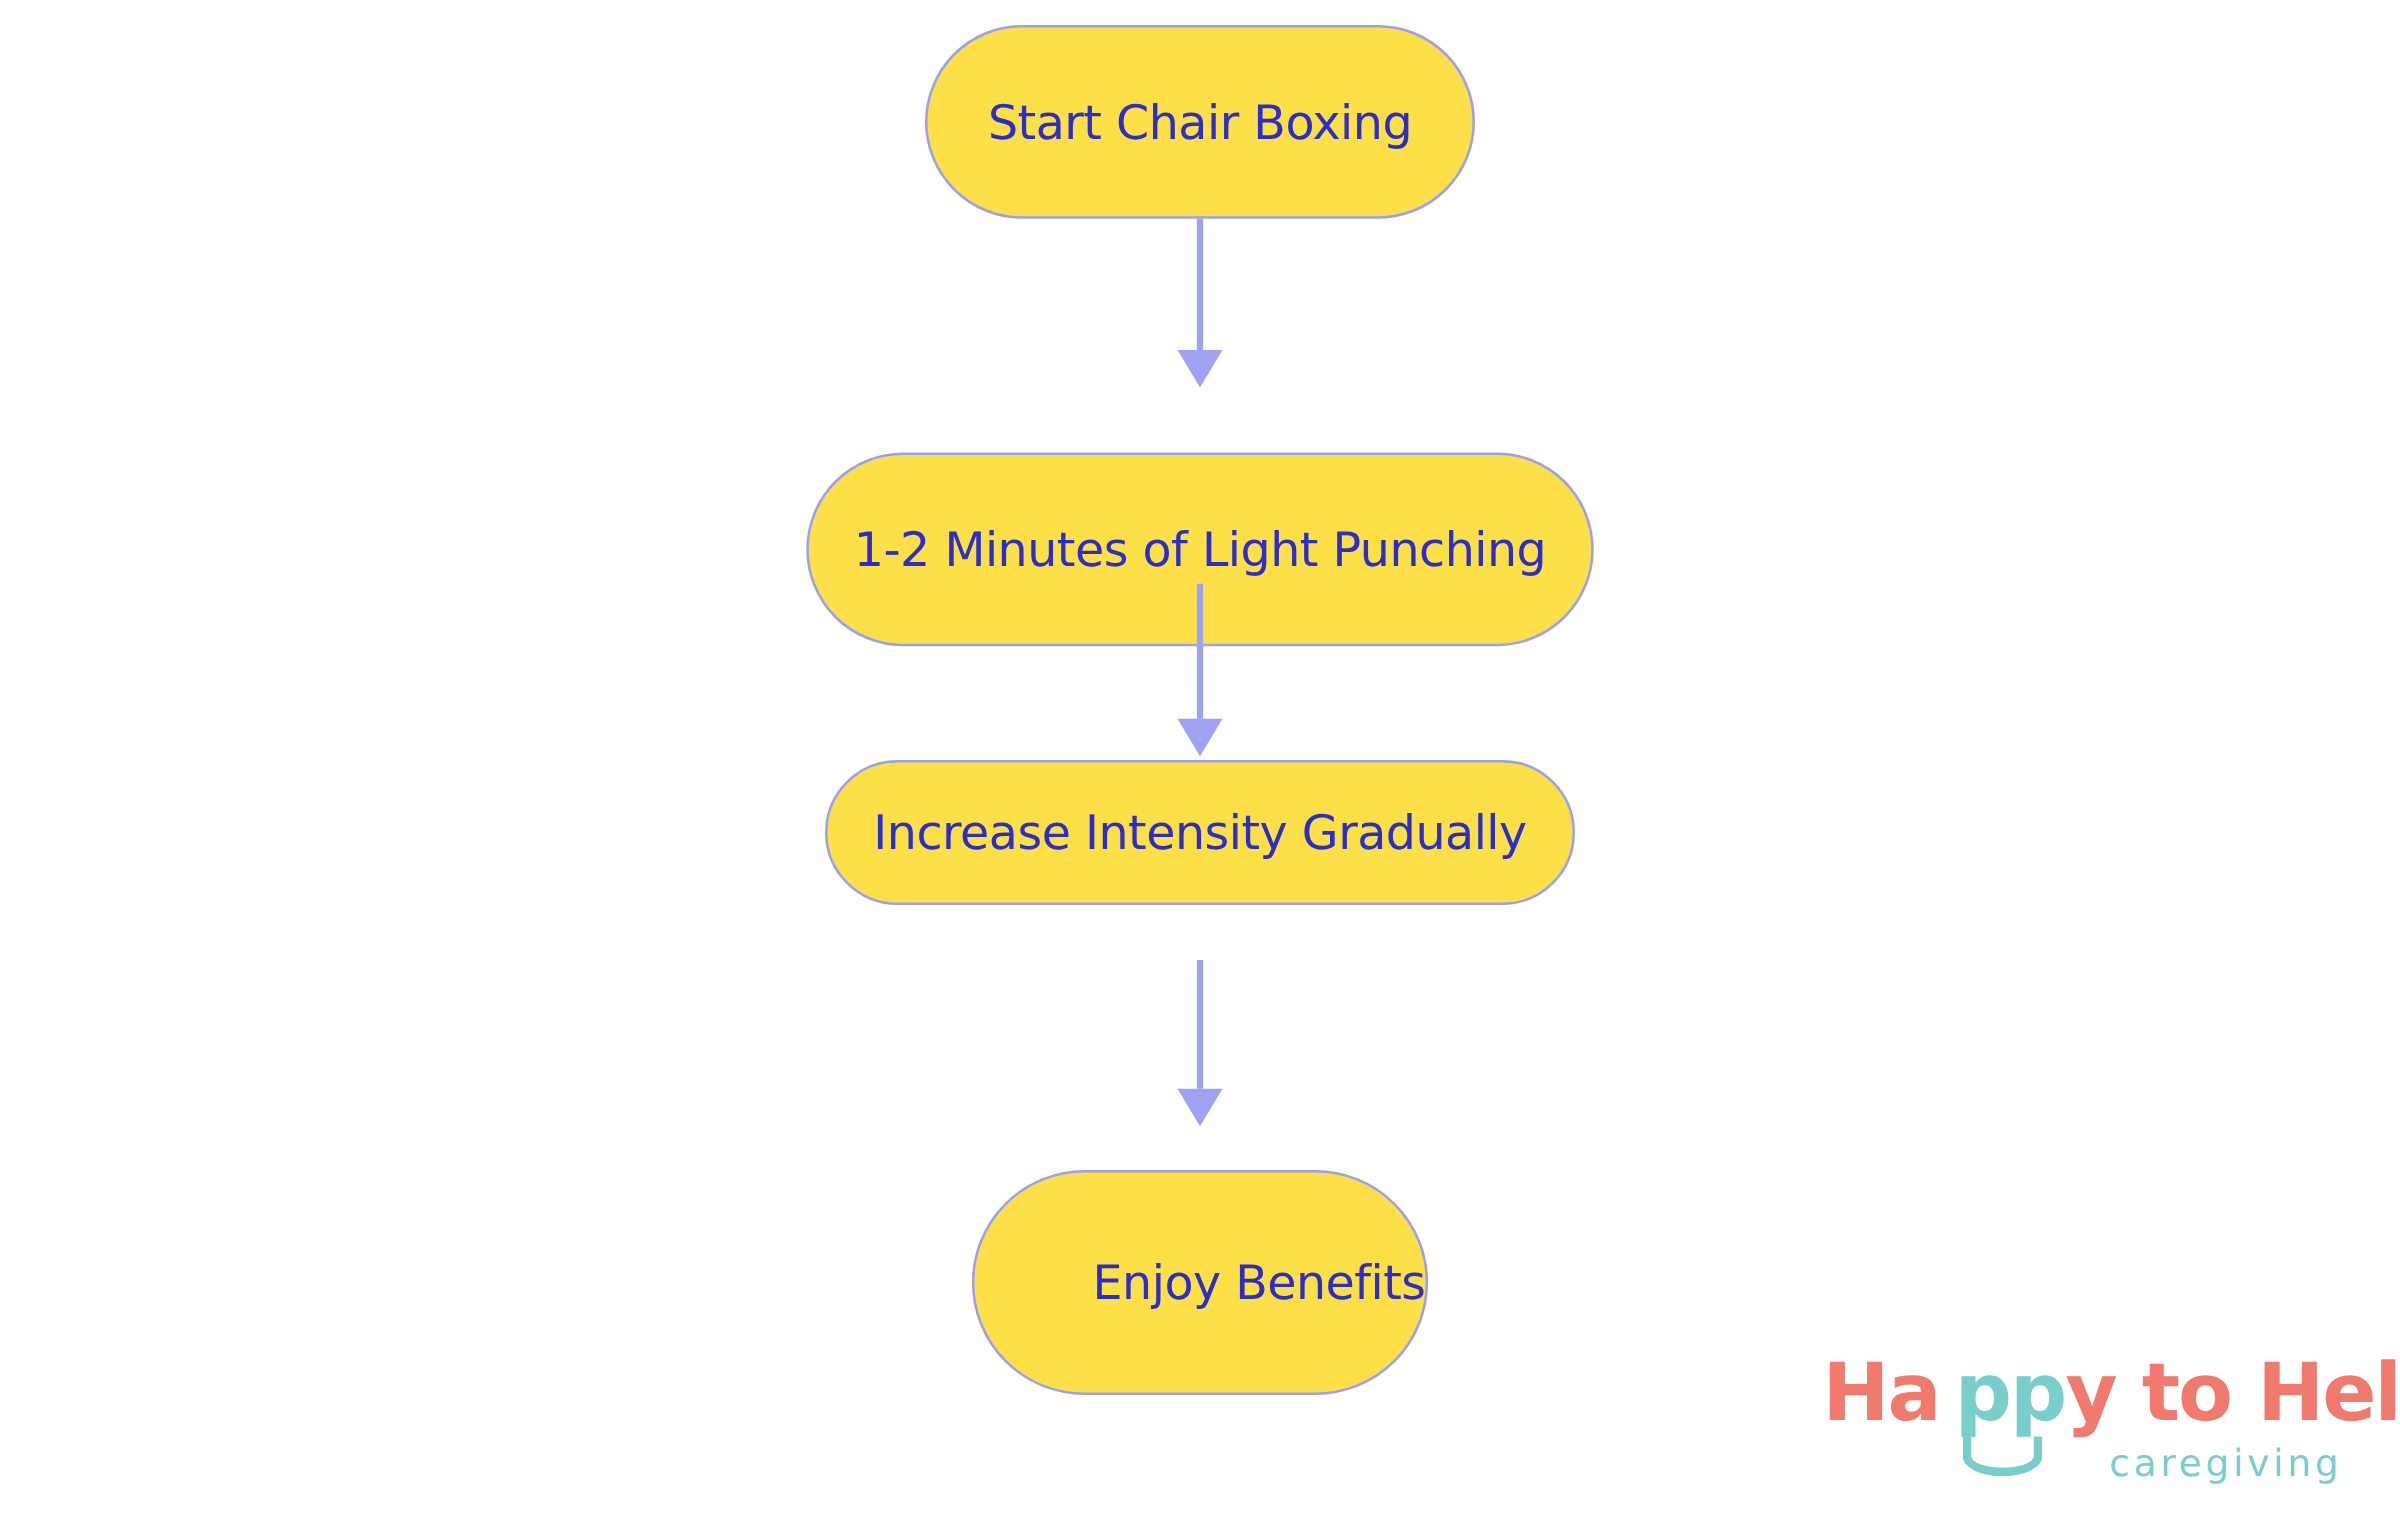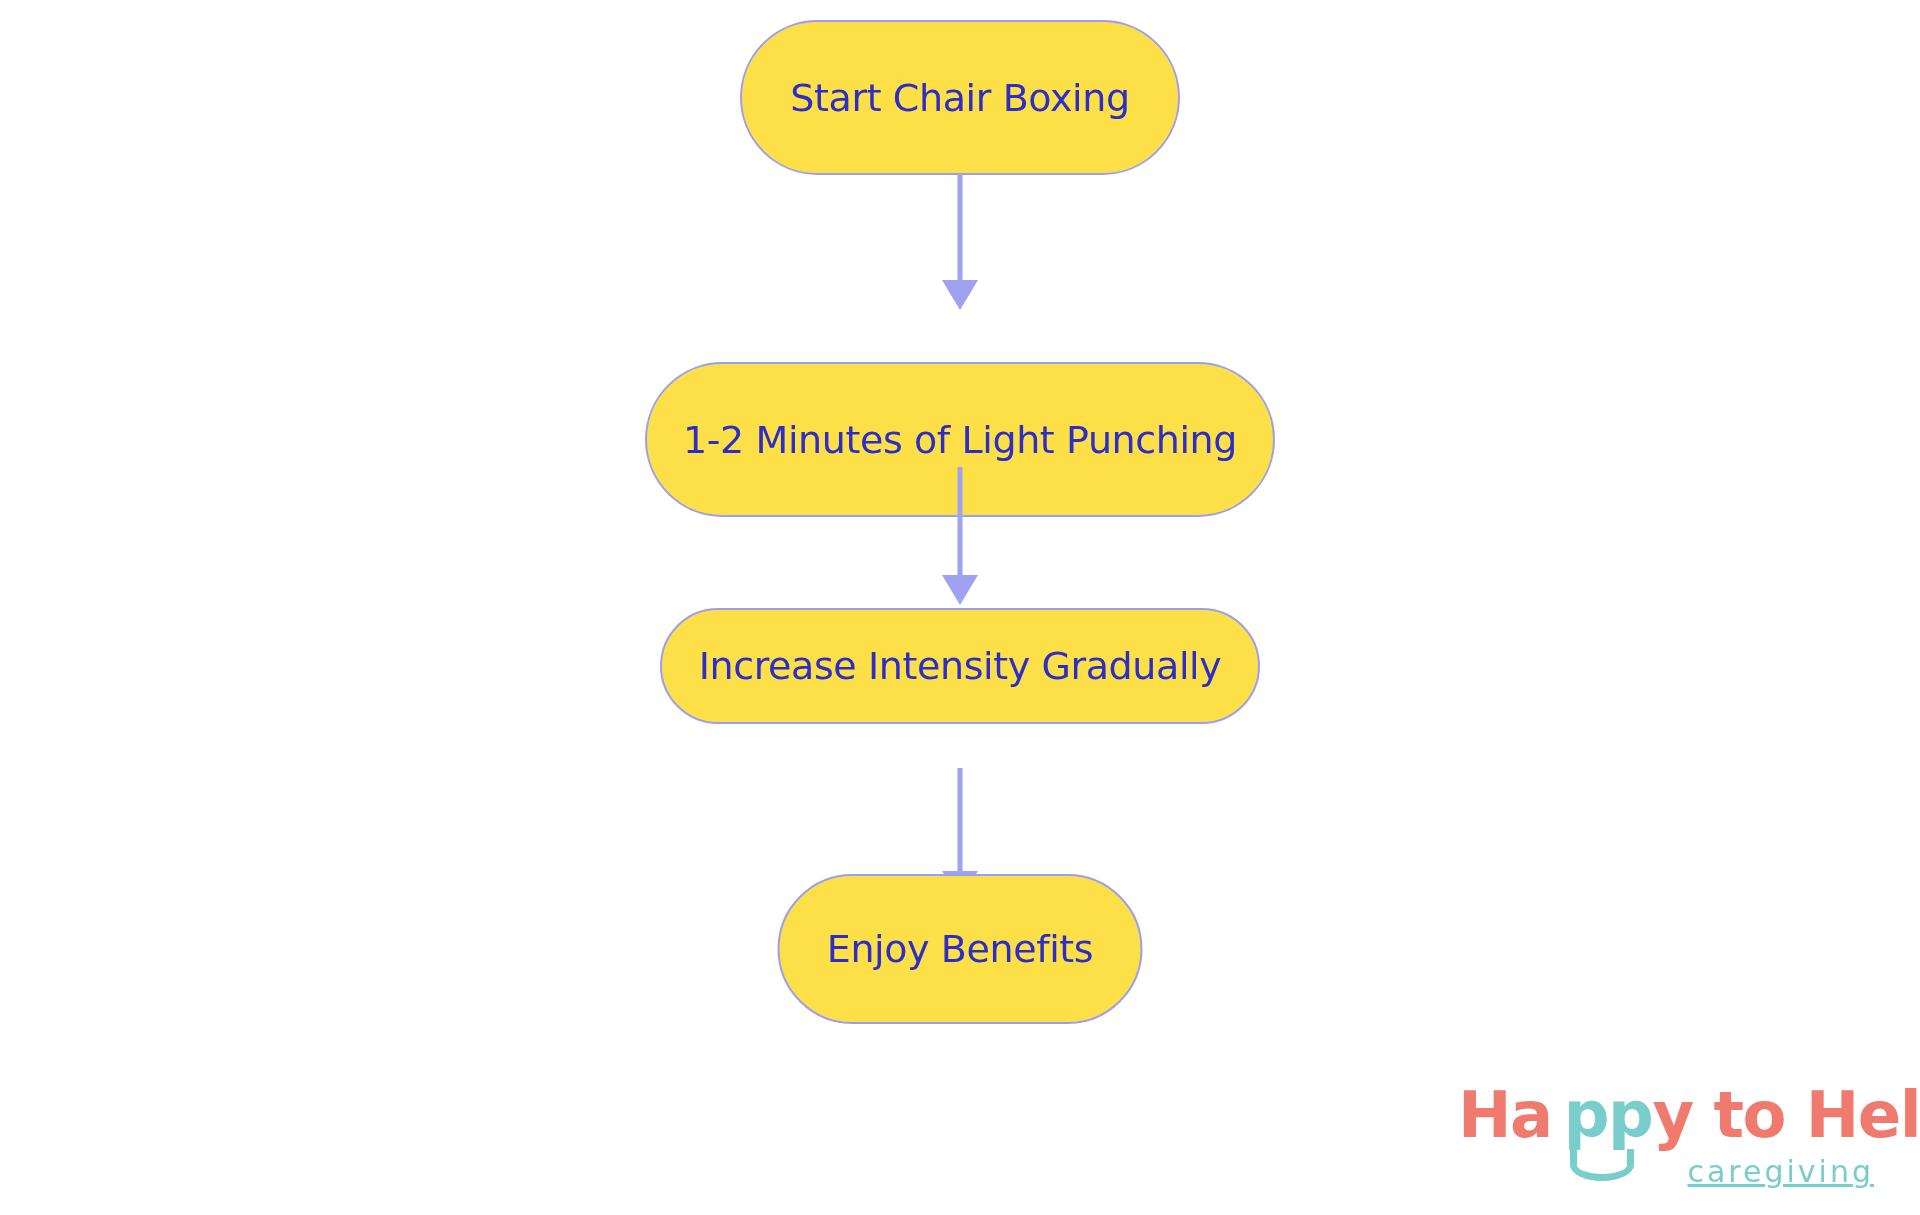--- a/index.html
+++ b/index.html
@@ -111,21 +111,20 @@
     position: absolute;
     right: 4px;
     top: 74px;
     font-family: "DejaVu Sans", "Liberation Sans", sans-serif;
     font-size: 30px;
     font-weight: 400;
     letter-spacing: 3px;
     color: #79cdcb;
     line-height: 1;
     white-space: nowrap;
-    text-decoration: underline;
   }
 </style>
 </head>
 <body>
 
 <div id="canvas">
 
   <div class="flow-node" style="left:960px; top:20px; width:440px; height:155px;">
     <span class="flow-node-label">Start Chair Boxing</span>
   </div>
@@ -146,21 +145,21 @@
 
   <div class="flow-node" style="left:960px; top:608px; width:600px; height:116px;">
     <span class="flow-node-label">Increase Intensity Gradually</span>
   </div>
 
   <div class="connector" style="left:960px; top:768px; width:36px; height:133px;">
     <div class="connector-line" style="height:103px;"></div>
     <div class="connector-head"></div>
   </div>
 
-  <div class="flow-node" style="left:960px; top:874px; width:365px; height:150px;">
+  <div class="flow-node" style="left:960px; top:936px; width:365px; height:180px;justify-content:flex-end;">
     <span class="flow-node-label">Enjoy Benefits</span>
   </div>
 
   <div id="brand-logo">
     <div class="logo-wordmark"><span>Ha</span><span class="logo-accent">pp</span><span>y to Help</span></div>
     <div class="logo-smile"></div>
     <div class="logo-tagline">caregiving</div>
   </div>
 
 </div>

